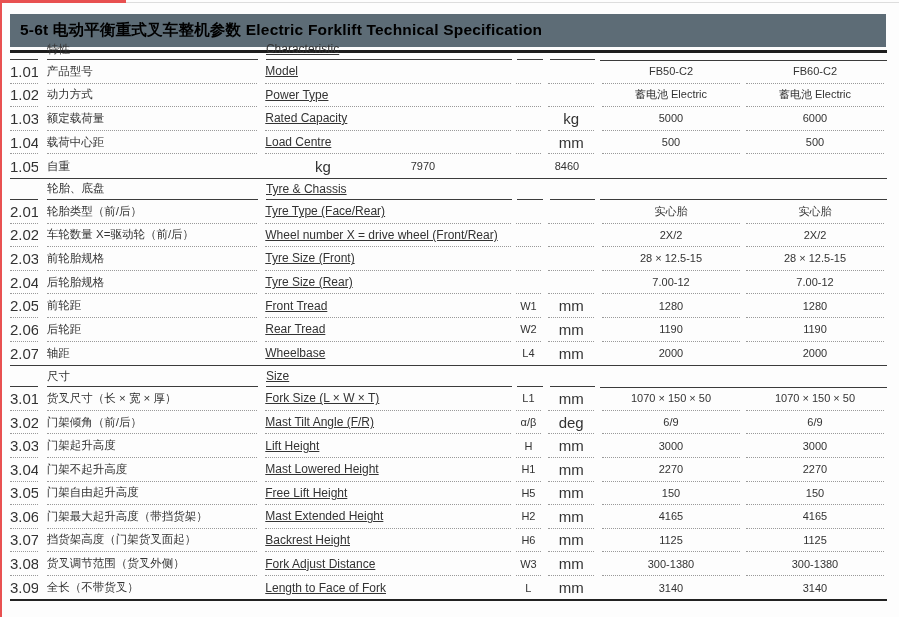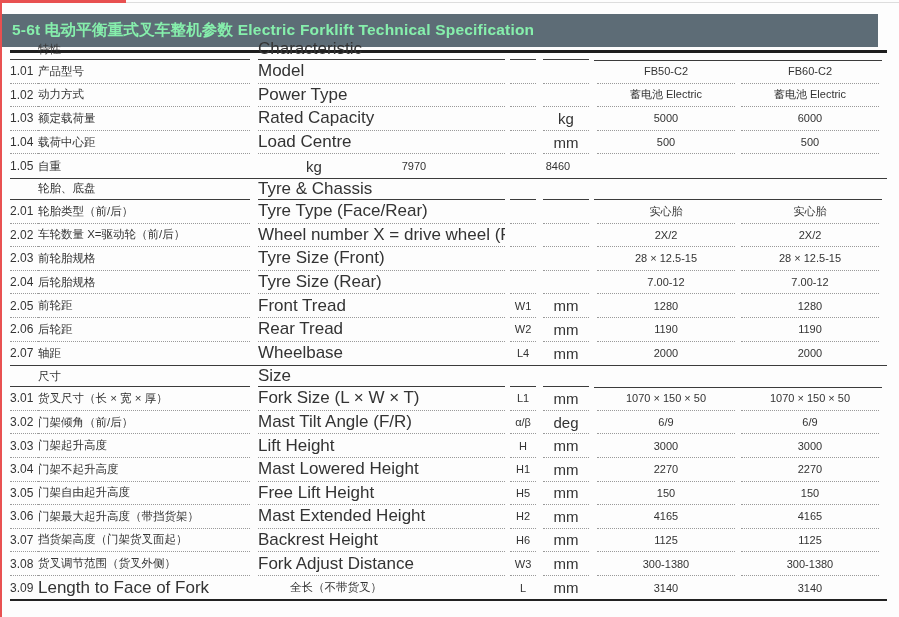--- a/index.html
+++ b/index.html
@@ -4,34 +4,34 @@
 <style>
   html,body{margin:0;padding:0;background:#fff;}
   .page{
     position:relative;width:899px;height:617px;background:#fdfdfd;overflow:hidden;
     font-family:"Liberation Sans","DejaVu Sans",sans-serif;color:#333;
   }
   .top-red-strip{position:absolute;left:0;top:0;width:126px;height:3px;}
   .top-gray-edge{position:absolute;left:126px;top:2px;width:773px;height:1px;background:#ddd;}
   .left-red-edge{position:absolute;left:0;top:0;width:2px;height:617px;}
   .titlebar{
-    position:absolute;left:2px;top:14px;width:876px;height:33px;
+    position:absolute;left:10px;top:14px;width:876px;height:33px;
     display:flex;align-items:center;box-sizing:border-box;padding-left:10px;
-    color:#86efac;font-weight:bold;font-size:15.5px;letter-spacing:.2px;
+    color:#000000;font-weight:bold;font-size:15.5px;letter-spacing:.2px;
   }
   .thick-line{position:absolute;left:10px;top:50px;width:877px;height:3px;background:#1d1d1d;}
   .spec-table{position:absolute;left:10px;top:39px;width:877px;}
 
   .sec-header{display:flex;height:21px;align-items:center;}
   .row{display:flex;height:23.6px;align-items:center;}
   .cell{height:100%;display:flex;align-items:center;box-sizing:border-box;overflow:hidden;white-space:nowrap;}
 
-  .c-idx{width:28px;margin-right:0;font-size:12px;}
+  .c-idx{width:28px;margin-right:9px;font-size:15px;}
   .c-cn{width:212px;margin-right:8px;font-size:11.5px;}
-  .c-en{width:247px;margin-right:5px;font-size:17px;}
+  .c-en{width:247px;margin-right:5px;font-size:12px;text-decoration:underline;}
   .c-sym{width:26px;margin-right:7px;font-size:11px;justify-content:center;text-align:right;}
   .c-unit{width:46px;margin-right:5px;font-size:15px;justify-content:center;}
   .c-vals{width:288px;height:100%;display:flex;}
   .c-v{width:138px;margin:0 3px;font-size:11px;justify-content:center;}
 
   
   .row .c-idx,.row .c-cn,.row .c-en,.row .c-sym,.row .c-unit,.row .c-v{
     border-bottom:1px dotted #9a9a9a;
   }
   .row.last .c-idx,.row.last .c-cn,.row.last .c-en,.row.last .c-sym,.row.last .c-unit,.row.last .c-v{
@@ -300,22 +300,22 @@
         <div class="cell c-en">Fork Adjust Distance</div>
         <div class="cell c-sym">W3</div>
         <div class="cell c-unit">mm</div>
         <div class="c-vals">
           <div class="cell c-v">300-1380</div>
           <div class="cell c-v">300-1380</div>
         </div>
       </div>
       <div class="row last">
         <div class="cell c-idx">3.09</div>
+        <div class="cell c-cn">全长（不带货叉）</div>
         <div class="cell c-en">Length to Face of Fork</div>
-        <div class="cell c-cn">全长（不带货叉）</div>
         <div class="cell c-sym">L</div>
         <div class="cell c-unit">mm</div>
         <div class="c-vals">
           <div class="cell c-v">3140</div>
           <div class="cell c-v">3140</div>
         </div>
       </div>
       <div class="bottom-line"></div>
     </div>
 </div>

